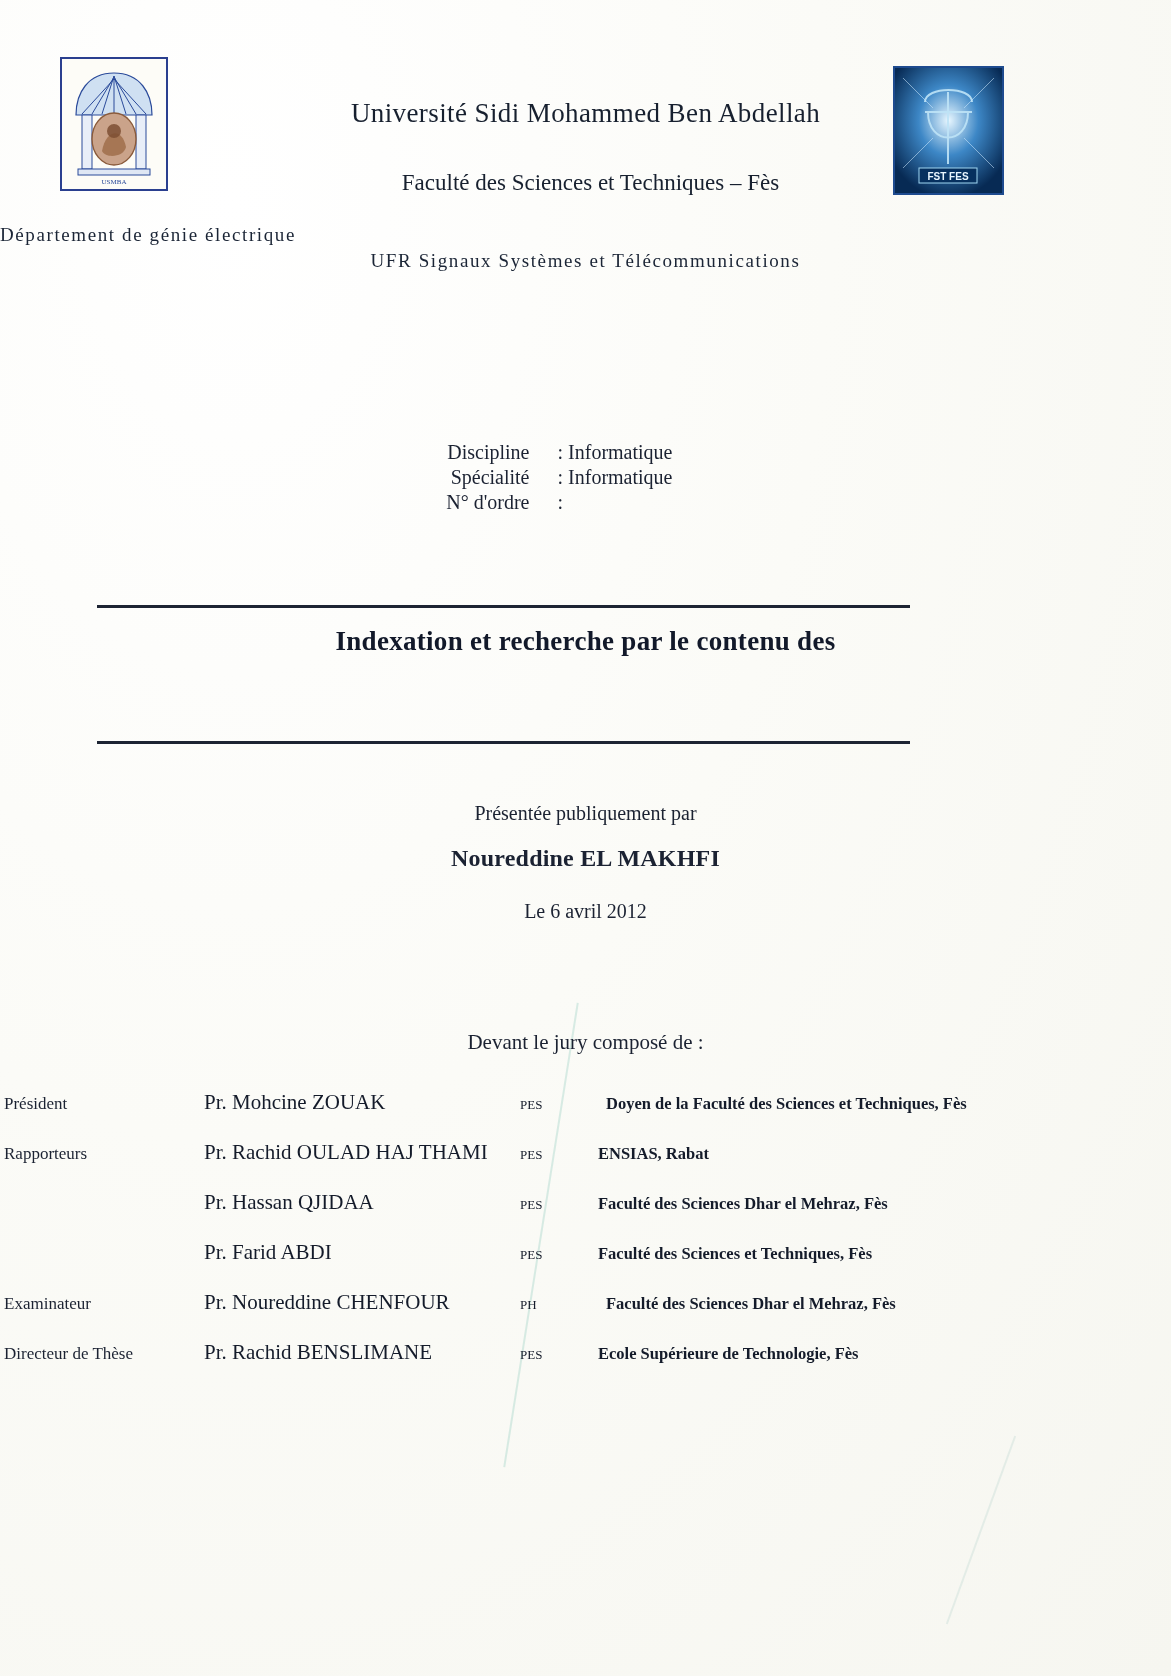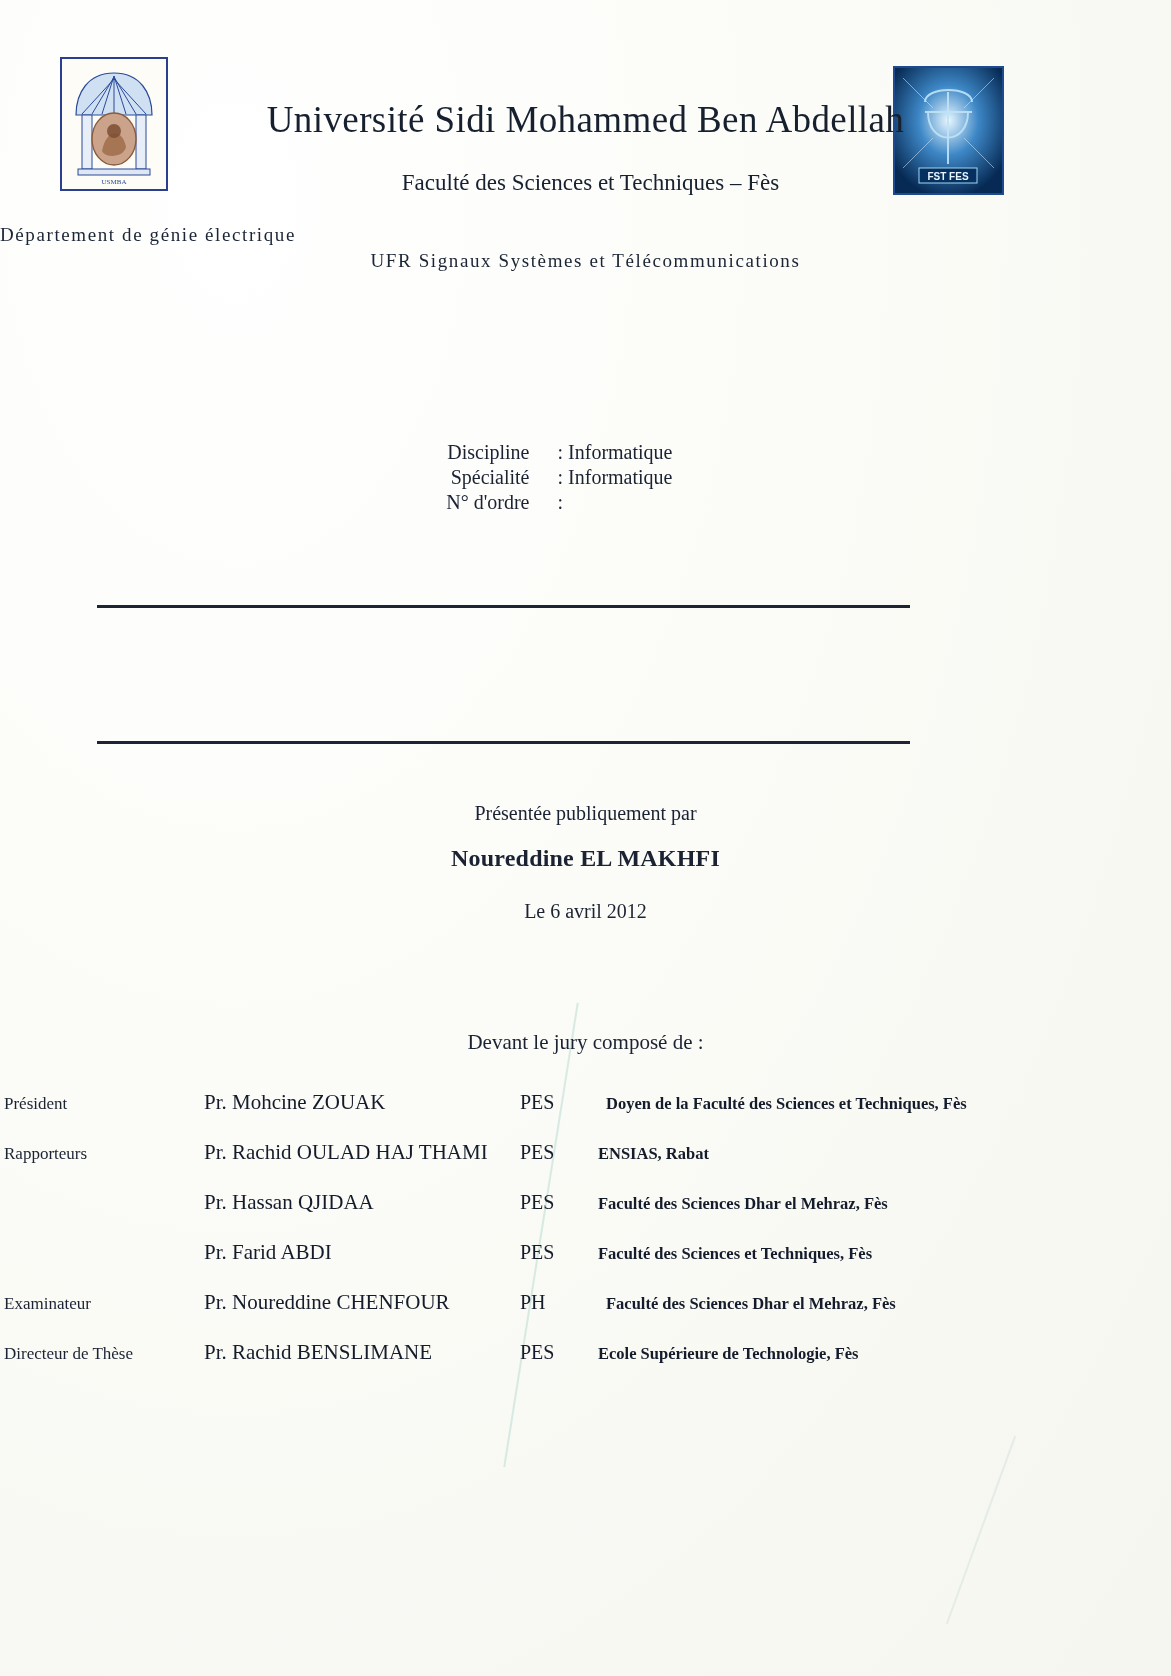--- a/index.html
+++ b/index.html
@@ -51,21 +51,21 @@
     border: 2px solid #1e4b8f;
     background: #0b2f5e;
     overflow: hidden;
   }
 
   .univ-title {
     position: absolute;
     left: 0; right: 0;
     top: 98px;
     text-align: center;
-    font-size: 37px;
+    font-size: 27px;
     letter-spacing: 0.4px;
     color: #17202f;
   }
   .fac-title {
     position: absolute;
     left: 0; right: 0;
     top: 170px;
     text-align: center;
     font-size: 23px;
     color: #17202f;
@@ -205,21 +205,21 @@
     font-size: 17px;
     color: #1b2232;
   }
   .col-name {
     width: 316px;
     font-size: 21px;
     color: #141b2a;
   }
   .col-grade {
     width: 66px;
-    font-size: 20px;
+    font-size: 13px;
     color: #141b2a;
   }
   .col-aff {
     flex: 1;
     font-size: 16.5px;
     font-weight: bold;
     color: #141b2a;
     padding-left: 12px;
   }
   .col-aff.indent { padding-left: 20px; }
@@ -300,20 +300,21 @@
       <div class="meta-key">Spécialité</div>
       <div class="meta-val">: Informatique</div>
     </div>
     <div class="meta-row">
       <div class="meta-key">N° d'ordre</div>
       <div class="meta-val">:</div>
     </div>
   </div>
 
   <div class="rule top"></div>
+  <div class="thesis-title-1">Indexation et recherche par le contenu des</div>
   <div class="rule bottom"></div>
 
   <div class="presented-by">Présentée publiquement par</div>
   <div class="author">Noureddine EL MAKHFI</div>
   <div class="date">Le  6 avril 2012</div>
 
   <div class="jury-intro">Devant le jury composé de :</div>
 
   <div class="jury">
     <div class="jury-row">

